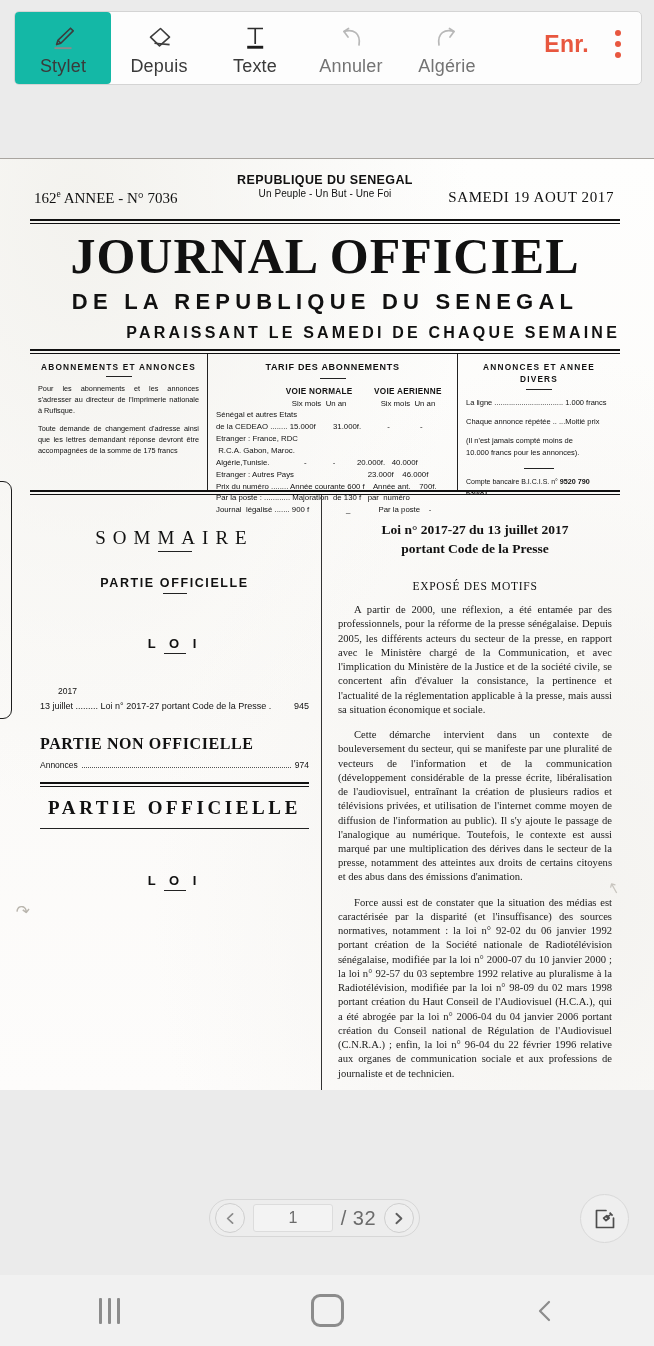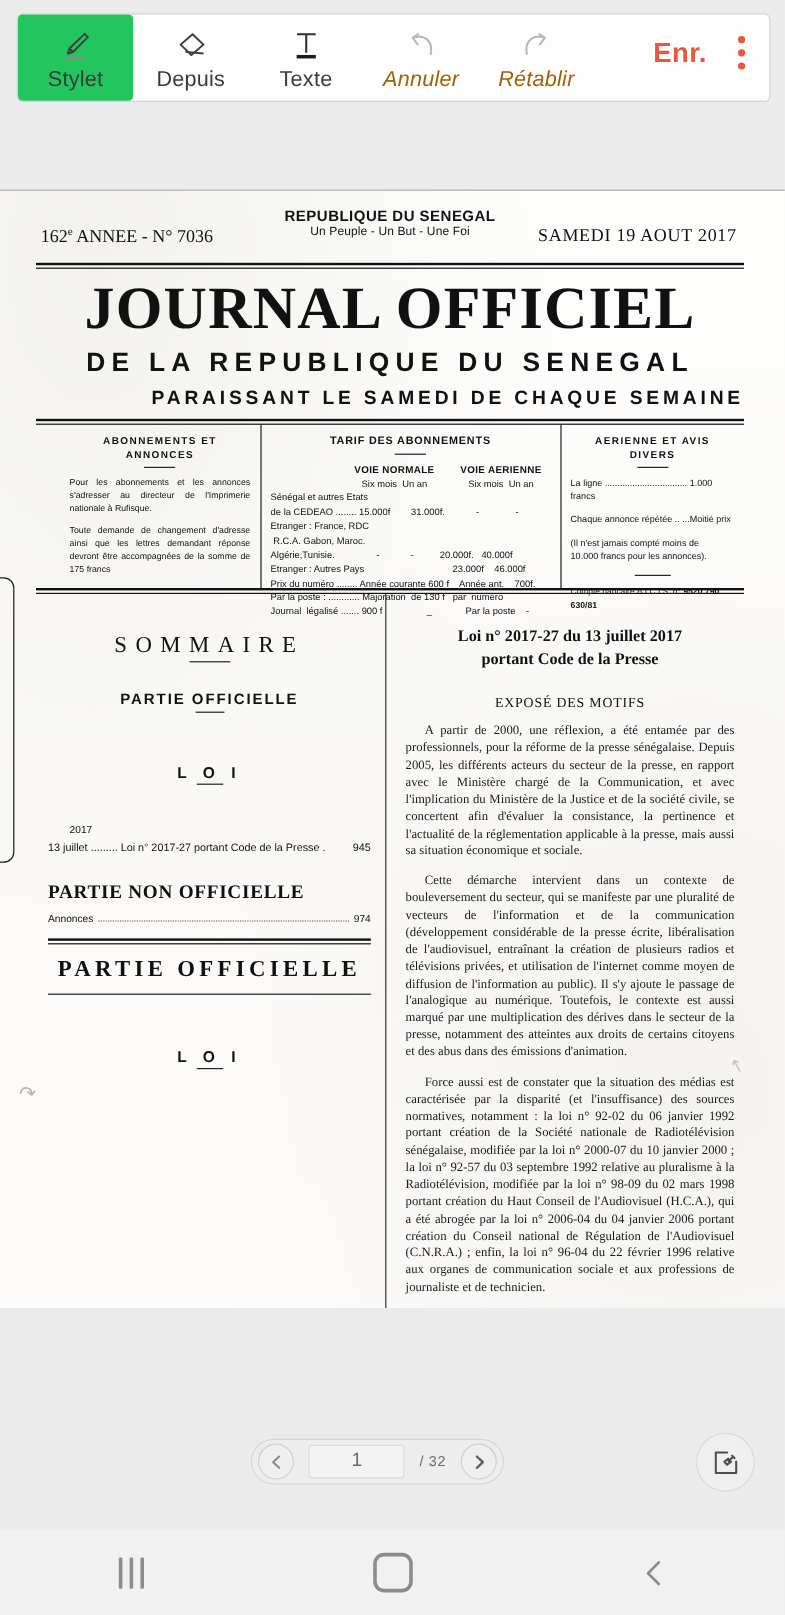--- a/index.html
+++ b/index.html
@@ -19,27 +19,27 @@
   .toolbar-inner{
     position:absolute;left:14px;top:11px;width:626px;height:72px;
     background:#fdfdfd;border:1px solid #d4d4d4;border-radius:5px;
     display:flex;align-items:stretch;
   }
   .tool{
     width:96px;display:flex;flex-direction:column;align-items:center;
     justify-content:flex-start;padding-top:9px;box-sizing:border-box;
     cursor:pointer;
   }
-  .tool.active{background:#22c55e;border-radius:4px;}
+  .tool.active{background:#14b8a6;border-radius:4px;}
   .tool .glyph{height:33px;display:flex;align-items:center;justify-content:center;}
   .tool .lbl{
     font-size:18px;color:#3a3a3a;letter-spacing:.2px;margin-top:2px;
     font-family:"Liberation Sans", sans-serif;
   }
-  .tool.disabled .lbl{color:#a16207;font-style:italic;}
+  .tool.disabled .lbl{color:#737373;}
   .spacer{flex:1;}
   .save-btn{
     display:flex;align-items:center;padding:0 6px;margin-top:-8px;
     font-size:23px;font-weight:bold;letter-spacing:.3px;cursor:pointer;
   }
   .kebab{
     width:46px;display:flex;flex-direction:column;align-items:center;
     justify-content:center;gap:5px;margin-top:-8px;cursor:pointer;
   }
   .kebab i{width:6px;height:6px;border-radius:50%;display:block;}
@@ -79,21 +79,21 @@
     font-size:22px;font-weight:bold;text-align:center;letter-spacing:5.2px;
     margin-top:6px;
   }
   .sub2{
     font-size:16px;font-weight:bold;text-align:right;letter-spacing:3.2px;
     margin-top:9px;
   }
   .rule-dbl2{border-top:2px solid #111;border-bottom:1px solid #111;height:2px;margin-top:7px;}
 
   
-  .infobox{display:flex;margin-top:0;height:136px;margin-left:20px;}
+  .infobox{display:flex;margin-top:0;height:136px;}
   .infocol{padding:7px 8px 0 8px;box-sizing:border-box;font-size:7.3px;line-height:1.5;}
   .c1{width:178px;border-right:1px solid #222;}
   .c2{width:250px;border-right:1px solid #222;padding-top:7px;}
   .c3{width:162px;}
   .infohead{
     text-align:center;font-weight:bold;font-size:8.3px;letter-spacing:1.2px;
   }
   .smallrule{width:26px;border-top:1px solid #222;margin:3px auto 7px auto;}
   .jp{text-align:justify;margin-bottom:7px;}
   .c2 .infohead{font-size:9px;letter-spacing:.7px;}
@@ -170,21 +170,21 @@
   .circbtn{
     width:28px;height:28px;border-radius:50%;border:1px solid #cfcfcf;
     background:#efefef;display:flex;align-items:center;justify-content:center;
     cursor:pointer;
   }
   .pagebox{
     width:78px;height:26px;background:#f3f3f3;border:1px solid #dcdcdc;
     border-radius:3px;display:flex;align-items:center;justify-content:center;
     font-size:16px;color:#6b6b6b;cursor:text;
   }
-  .oftotal{font-size:12px;color:#6b6b6b;letter-spacing:.5px;}
+  .oftotal{font-size:20px;color:#6b6b6b;letter-spacing:.5px;}
   .fab{
     position:absolute;left:580px;top:1194px;width:47px;height:47px;
     border-radius:50%;border:1px solid #d9d9d9;background:#efefef;
     display:flex;align-items:center;justify-content:center;cursor:pointer;
   }
   .navbar{
     position:absolute;left:0;top:1275px;width:654px;height:71px;background:#f1f1f1;
     display:flex;align-items:center;
   }
   .navbtn{flex:1;display:flex;align-items:center;justify-content:center;cursor:pointer;}
@@ -241,21 +241,21 @@
         <span class="lbl">Annuler</span>
       </div>
 
       <div class="tool disabled">
         <span class="glyph">
           <svg width="32" height="30" viewBox="0 0 32 30">
             <path d="M23 8.5 C14 5.5 6 10 8 22" fill="none" stroke="#b8b8b8" stroke-width="1.7" stroke-linecap="round"></path>
             <path d="M23 8.5 L18.5 5.5 M23 8.5 L19 14" fill="none" stroke="#b8b8b8" stroke-width="1.7" stroke-linecap="round"></path>
           </svg>
         </span>
-        <span class="lbl">Rétablir</span>
+        <span class="lbl">Algérie</span>
       </div>
 
       <div class="spacer"></div>
 
       <div class="save-btn">
         <span style="color:#E8573F">Enr.</span>
       </div>
 
       <div class="kebab">
         <i style="background:#E8573F"></i>
@@ -319,21 +319,21 @@
             <div class="trow">Etranger : France, RDC</div>
             <div class="trow"> R.C.A. Gabon, Maroc.</div>
             <div class="trow">Algérie,Tunisie.                -            -          20.000f.   40.000f</div>
             <div class="trow">Etranger : Autres Pays                                  23.000f    46.000f</div>
             <div class="trow">Prix du numéro ........ Année courante 600 f    Année ant.    700f.</div>
             <div class="trow">Par la poste : ............ Majoration  de 130 f   par  numéro</div>
             <div class="trow">Journal  légalisé ....... 900 f                 _             Par la poste    -</div>
           </div>
 
           <div class="infocol c3">
-            <div class="infohead">AERIENNE ET AVIS DIVERS</div>
+            <div class="infohead">ANNONCES ET ANNEE DIVERS</div>
             <div class="smallrule"></div>
             <div class="line">La ligne ................................. 1.000  francs</div>
             <div class="line">Chaque annonce répétée .. ...Moitié prix</div>
             <div class="line">
               <span>(Il n'est jamais compté moins de</span><br>
               <span>10.000 francs pour les annonces).</span>
             </div>
             <div class="rule2"></div>
             <div class="bank">
               <span>Compte bancaire B.I.C.I.S. n°</span>

